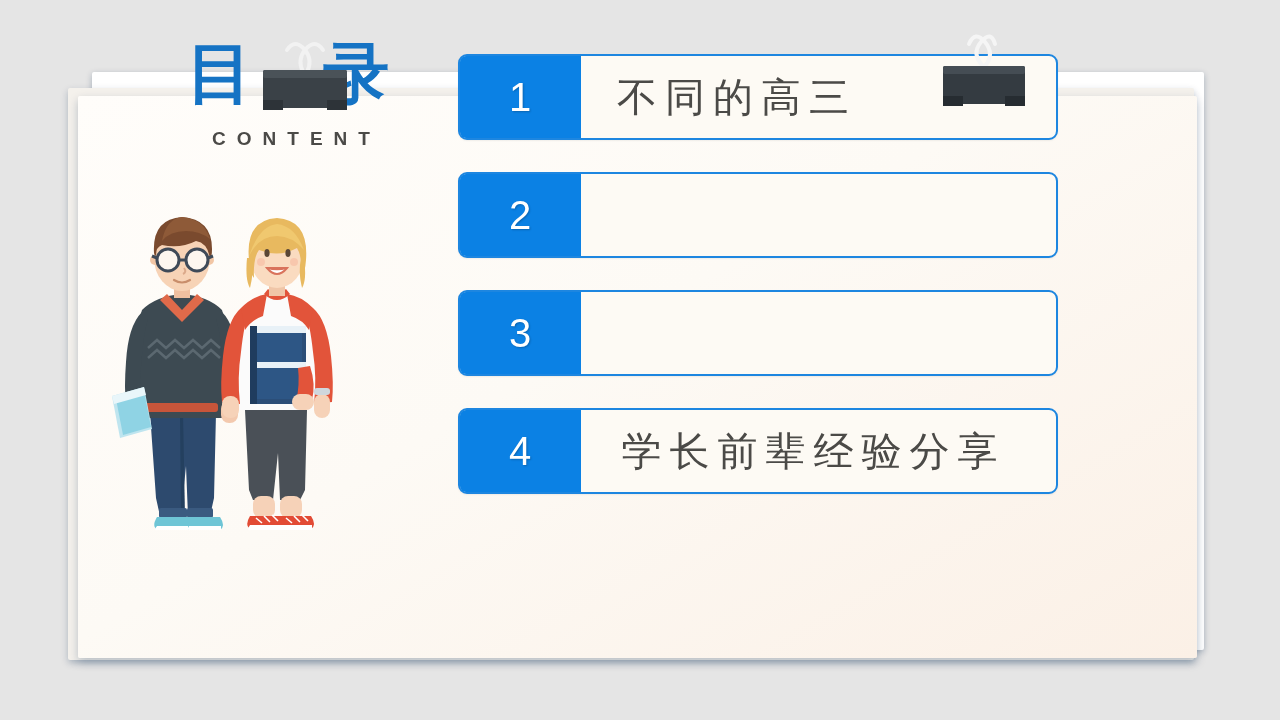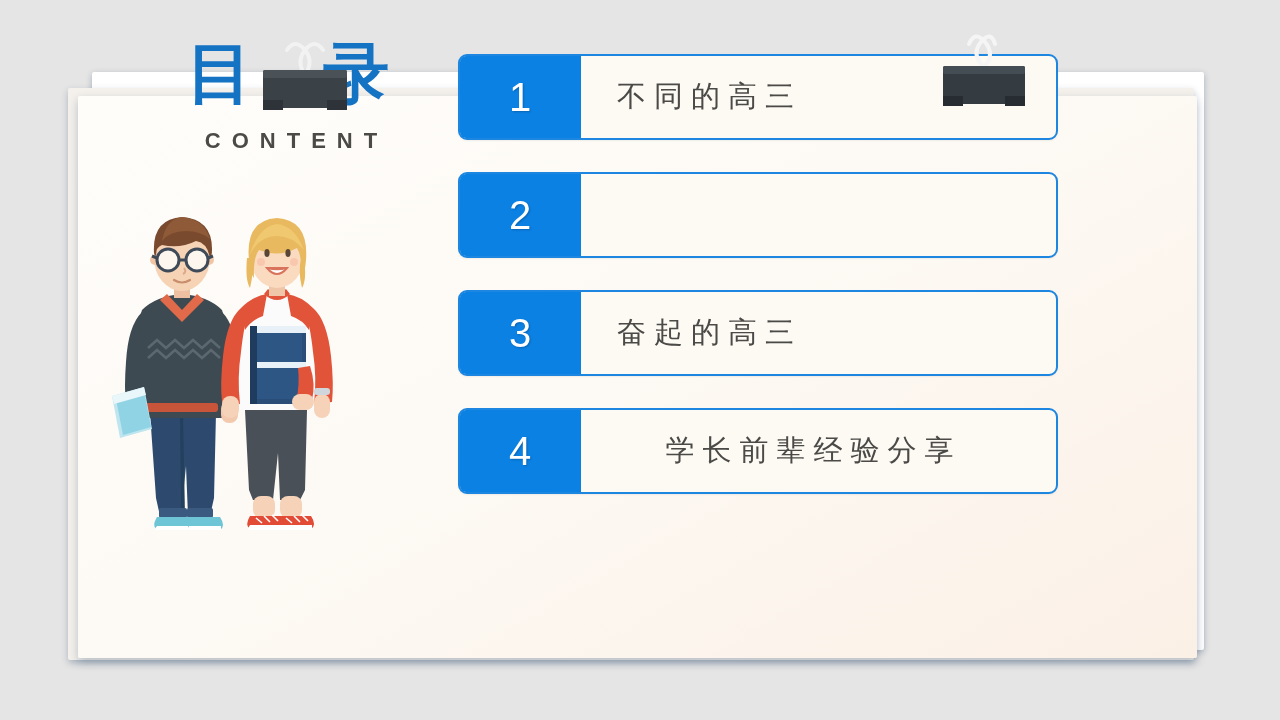--- a/index.html
+++ b/index.html
@@ -71,21 +71,21 @@
     font-size: 66px;
     font-weight: bold;
     color: #1573c4;
     letter-spacing: 26px;
     line-height: 1;
     margin-left: 20px;
     white-space: nowrap;
   }
   .title-en {
     margin-top: 22px;
-    font-size: 22px;
+    font-size: 19px;
     font-weight: bold;
     color: #4b4a47;
     letter-spacing: 11px;
     margin-left: 11px;
   }
 
   
   .students {
     position: absolute;
     left: 64px;
@@ -128,21 +128,21 @@
     justify-content: center;
     text-shadow: 1px 1px 2px rgba(0,0,0,0.22);
     letter-spacing: 1px;
   }
   .row-label {
     flex: 1 1 auto;
     display: flex;
     align-items: center;
     justify-content: center;
     color: #4b4a47;
-    font-size: 29px;
+    font-size: 40px;
     letter-spacing: 8px;
     padding-left: 8px;
     padding-right: 18px;
     white-space: nowrap;
   }
   .row-label.left-align {
     justify-content: flex-start;
     padding-left: 36px;
   }
 </style>
@@ -286,21 +286,20 @@
       <div class="row-num">1</div>
       <div class="row-label left-align">不同的高三</div>
     </div>
 
     <div class="row">
       <div class="row-num">2</div>
     </div>
 
     <div class="row">
       <div class="row-num">3</div>
-      <div class="row-label left-align">奋起的高三</div>
     </div>
 
     <div class="row">
       <div class="row-num">4</div>
       <div class="row-label">学长前辈经验分享</div>
     </div>
 
   </div>
 
   <div class="clip clip-1">

